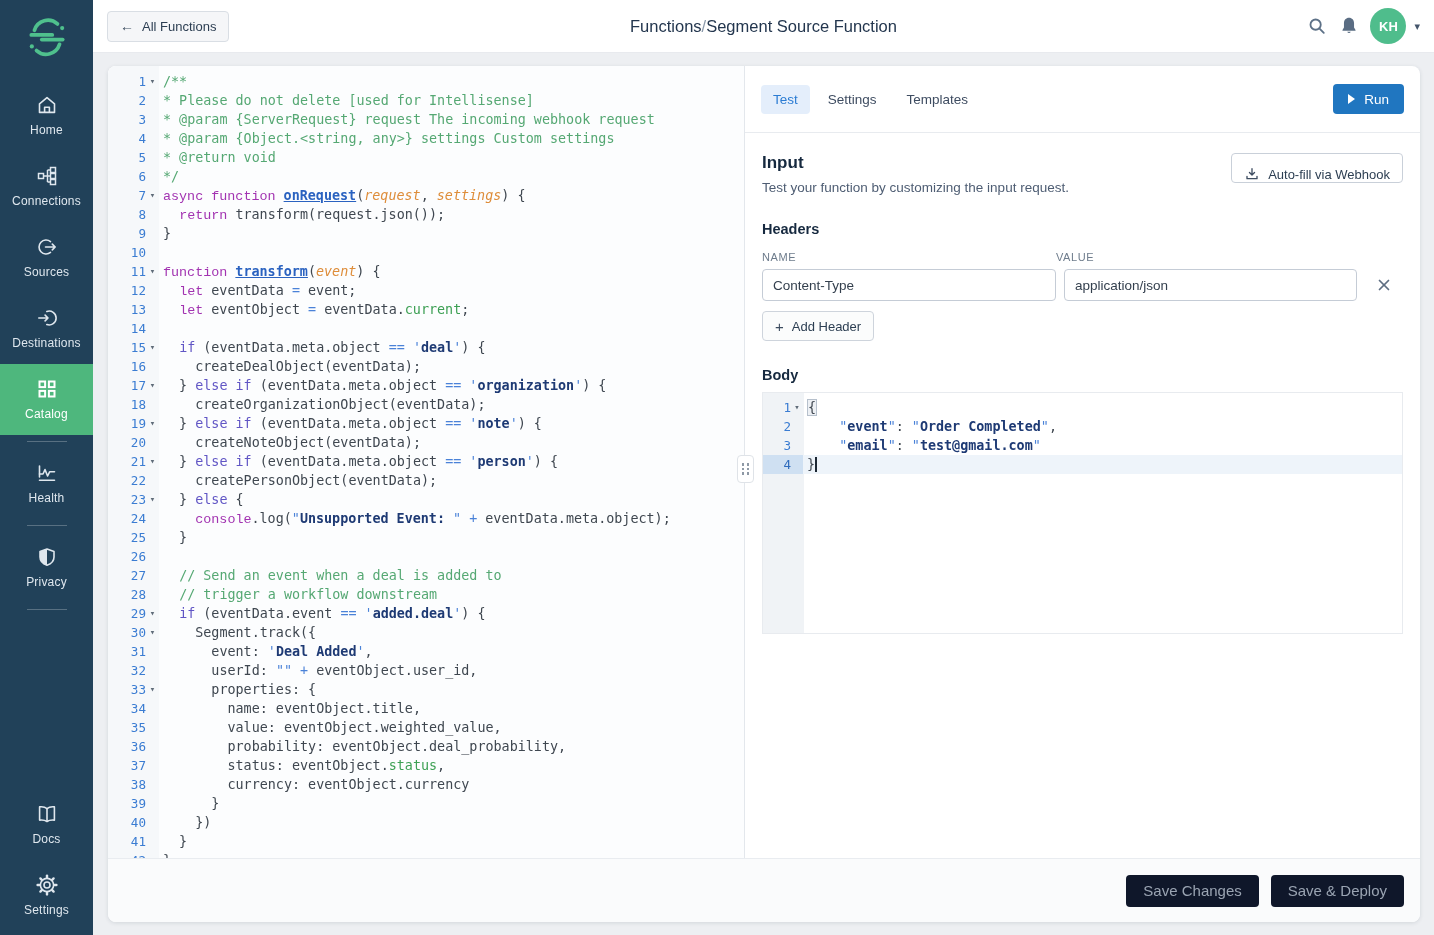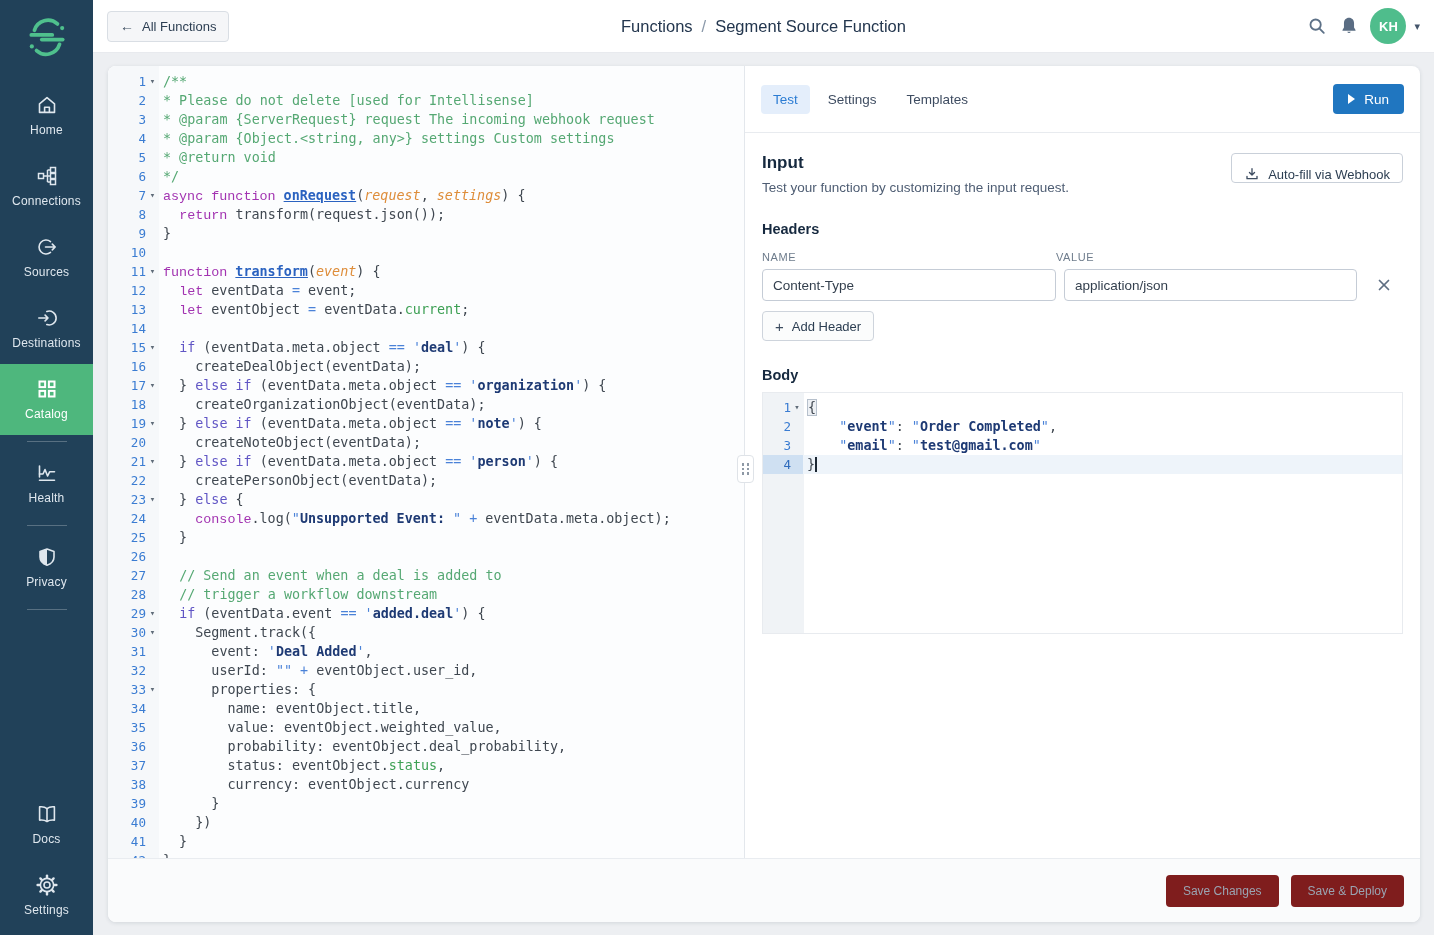--- a/index.html
+++ b/index.html
@@ -14,33 +14,33 @@
   .nav-item.active { background:#4eb77d; }
   .nav-item.active .nav-label { color:#ffffff; }
   .nav-div { width:40px; border-top:1px solid rgba(255,255,255,.25); margin:6px 0; }
   .nav-spacer { flex:1; }
   .sb-icon { display:block; }
 
   
   .topbar { position:absolute; left:93px; right:0; top:0; height:53px; background:#ffffff; border-bottom:1px solid #e8eaee; display:flex; align-items:center; padding:0 14px; }
   .back-btn { height:31px; display:flex; align-items:center; gap:8px; background:#f5f6f8; border:1px solid #d9dee4; border-radius:4px; padding:0 12px; font-size:13px; color:#2c3e52; cursor:pointer; }
   .back-arrow { font-size:14px; color:#3c4c5f; line-height:1; }
-  .breadcrumb { position:absolute; left:50%; transform:translateX(-50%); font-size:16.5px; font-weight:500; color:#23364e; display:flex; gap:9px; align-items:center; }
+  .breadcrumb { position:absolute; left:50%; transform:translateX(-50%); font-size:16.5px; font-weight:500; color:#23364e; display:flex; align-items:center; }
   .crumb-sep { color:#8a98a9; font-weight:400; }
   .top-right { margin-left:auto; display:flex; align-items:center; gap:10px; }
   .icon-btn { background:none; border:none; cursor:pointer; display:flex; align-items:center; }
   .avatar-wrap { display:flex; align-items:center; gap:8px; cursor:pointer; }
   .avatar { width:36px; height:36px; border-radius:50%; background:#4fbd8c; color:#fff; font-size:13px; font-weight:bold; display:flex; align-items:center; justify-content:center; }
   .caret { font-size:11px; color:#44556b; }
 
   
   .card { position:absolute; left:108px; top:66px; width:1312px; height:856px; background:#fff; border-radius:8px; box-shadow:0 1px 4px rgba(20,40,60,.12); display:flex; flex-direction:column; overflow:hidden; }
   .card-main { flex:1; display:flex; min-height:0; position:relative; }
   .card-footer { height:64px; border-top:1px solid #e9ecf0; background:#fafbfc; display:flex; align-items:center; justify-content:flex-end; gap:12px; padding:0 16px; }
-  .btn-muted { height:32px; padding:0 17px; border:none; border-radius:4px; background:#7f1d1d; color:#9aa4b2; font-size:12px; font-family:inherit; cursor:pointer; }
+  .btn-muted { height:32px; padding:0 17px; border:none; border-radius:4px; background:#0f172a; color:#9aa4b2; font-size:15px; font-family:inherit; cursor:pointer; }
 
   
   .editor-pane { width:637px; border-right:1px solid #e3e7ec; position:relative; background:#fcfdfe; overflow:hidden; padding-top:6px; }
   .editor-pane::before { content:""; position:absolute; left:0; top:0; bottom:0; width:51px; background:#f6f8fa; }
   .cl { display:flex; height:19px; line-height:19px; font-family:"DejaVu Sans Mono", monospace; font-size:13.4px; position:relative; }
   .gw { display:flex; flex:none; position:relative; }
   .gn { width:38px; text-align:right; color:#3a7cd2; font-size:12.6px; }
   .gf { width:13px; text-align:center; font-size:9px; color:#5f6b78; }
   .ct { flex:1; white-space:pre; padding-left:4px; color:#3f4750; }
   .tok-pl   { color:#3f4750; }

